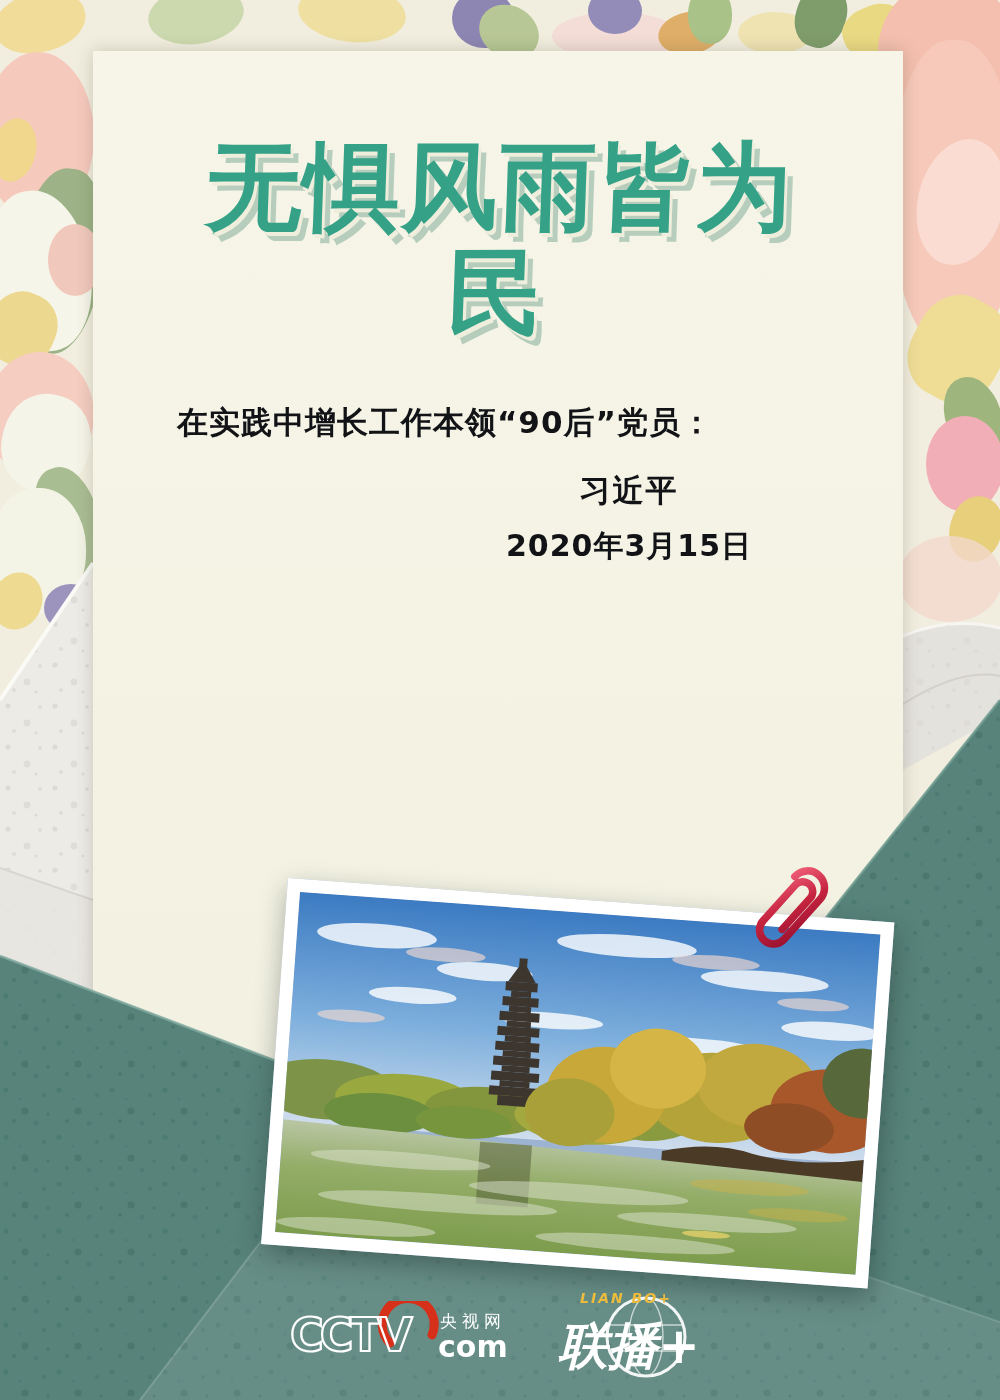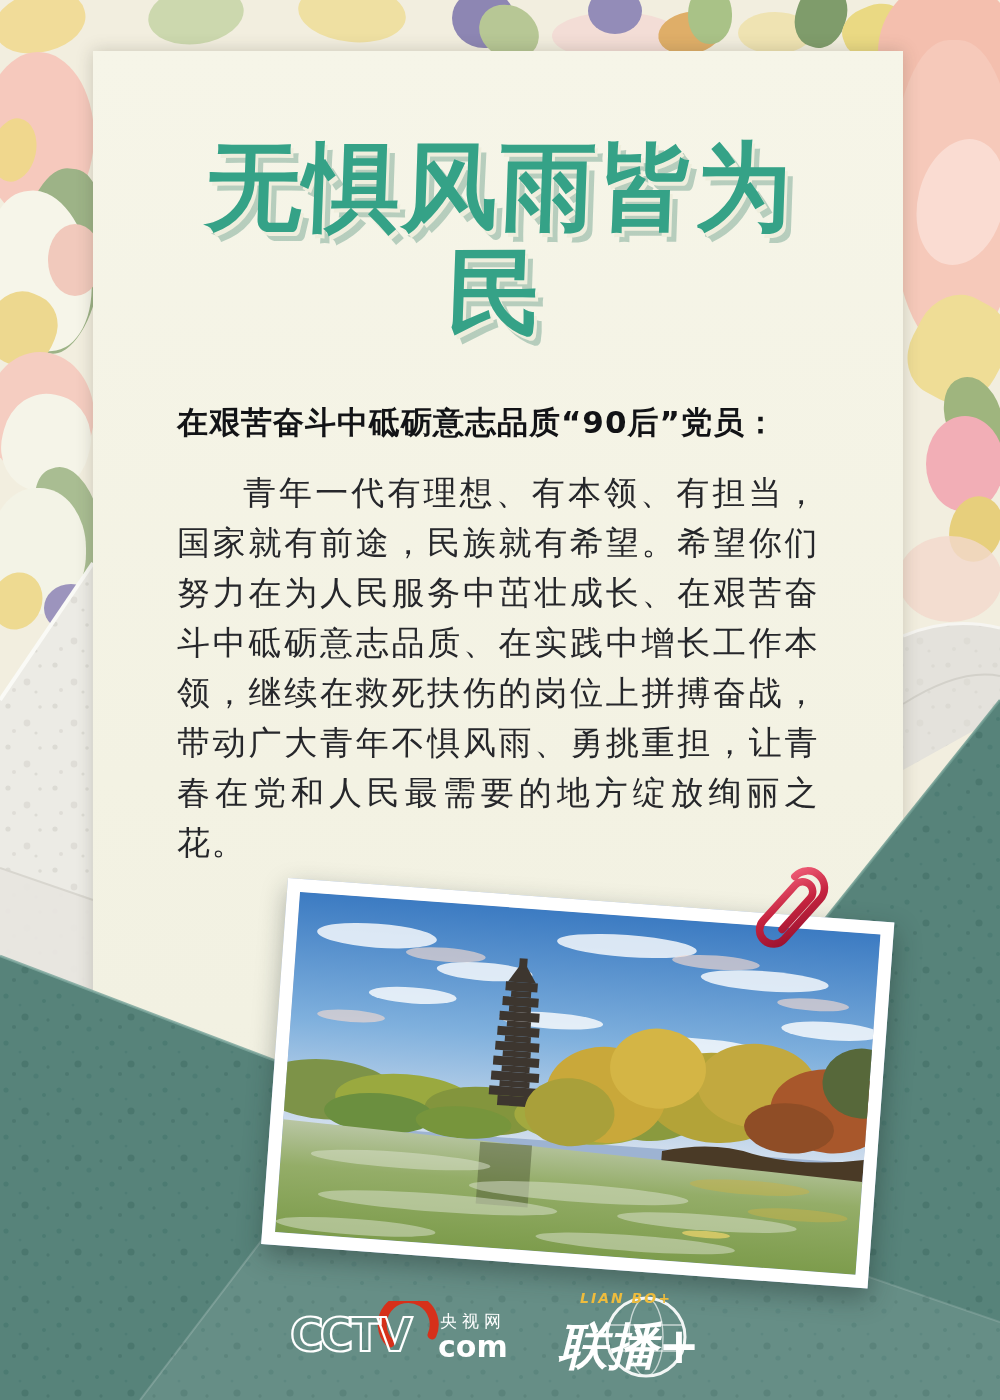--- a/index.html
+++ b/index.html
@@ -117,22 +117,21 @@
     <path d="M93,900 L93,1160 L0,1160 L0,868 Z" fill="#e7e5df" opacity=".92"></path>
     <path d="M0,868 L93,900" stroke="#d8d6cf" stroke-width="2" fill="none"></path>
     <path d="M903,636 Q950,616 1000,628 L1000,716 L903,770 Z" fill="#e4e2dc"></path>
     <path d="M903,636 Q950,616 1000,628 L1000,716 L903,770 Z" fill="url(#dotsGray)" opacity=".4"></path>
     <path d="M903,636 Q950,616 1000,628" stroke="#f6f5f1" stroke-width="3" fill="none"></path>
     <path d="M903,704 Q960,668 1000,676" stroke="#d3d1ca" stroke-width="2" fill="none"></path>
   </svg>
 
   <div class="paper">
     <h1 class="letter-title">无惧风雨皆为民</h1>
-    <div class="salutation">在艰苦奋斗中砥砺意志品质“90后”党员：</div>
-    <p class="letter-body">青年一代有理想、有本领、有担当，国家就有前途，民族就有希望。希望你们努力在为人民服务中茁壮成长、在艰苦奋斗中砥砺意志品质、在实践中增长工作本领，继续在救死扶伤的岗位上拼搏奋战，带动广大青年不惧风雨、勇挑重担，让青春在党和人民最需要的地方绽放绚丽之花。</p>
+    <div class="salutation">在实践中增长工作本领“90后”党员：</div>
     <div class="sign-block">
       <div class="signature">习近平</div>
       <div class="sign-date">2020年3月15日</div>
     </div>
   </div>
 
   <svg class="env" viewBox="0 0 1000 1400" aria-hidden="true">
     <defs>
       <pattern id="dotsTeal" width="53" height="47" patternUnits="userSpaceOnUse">
         <circle cx="6" cy="9" r="2.6" fill="#477870" opacity=".7"></circle>

